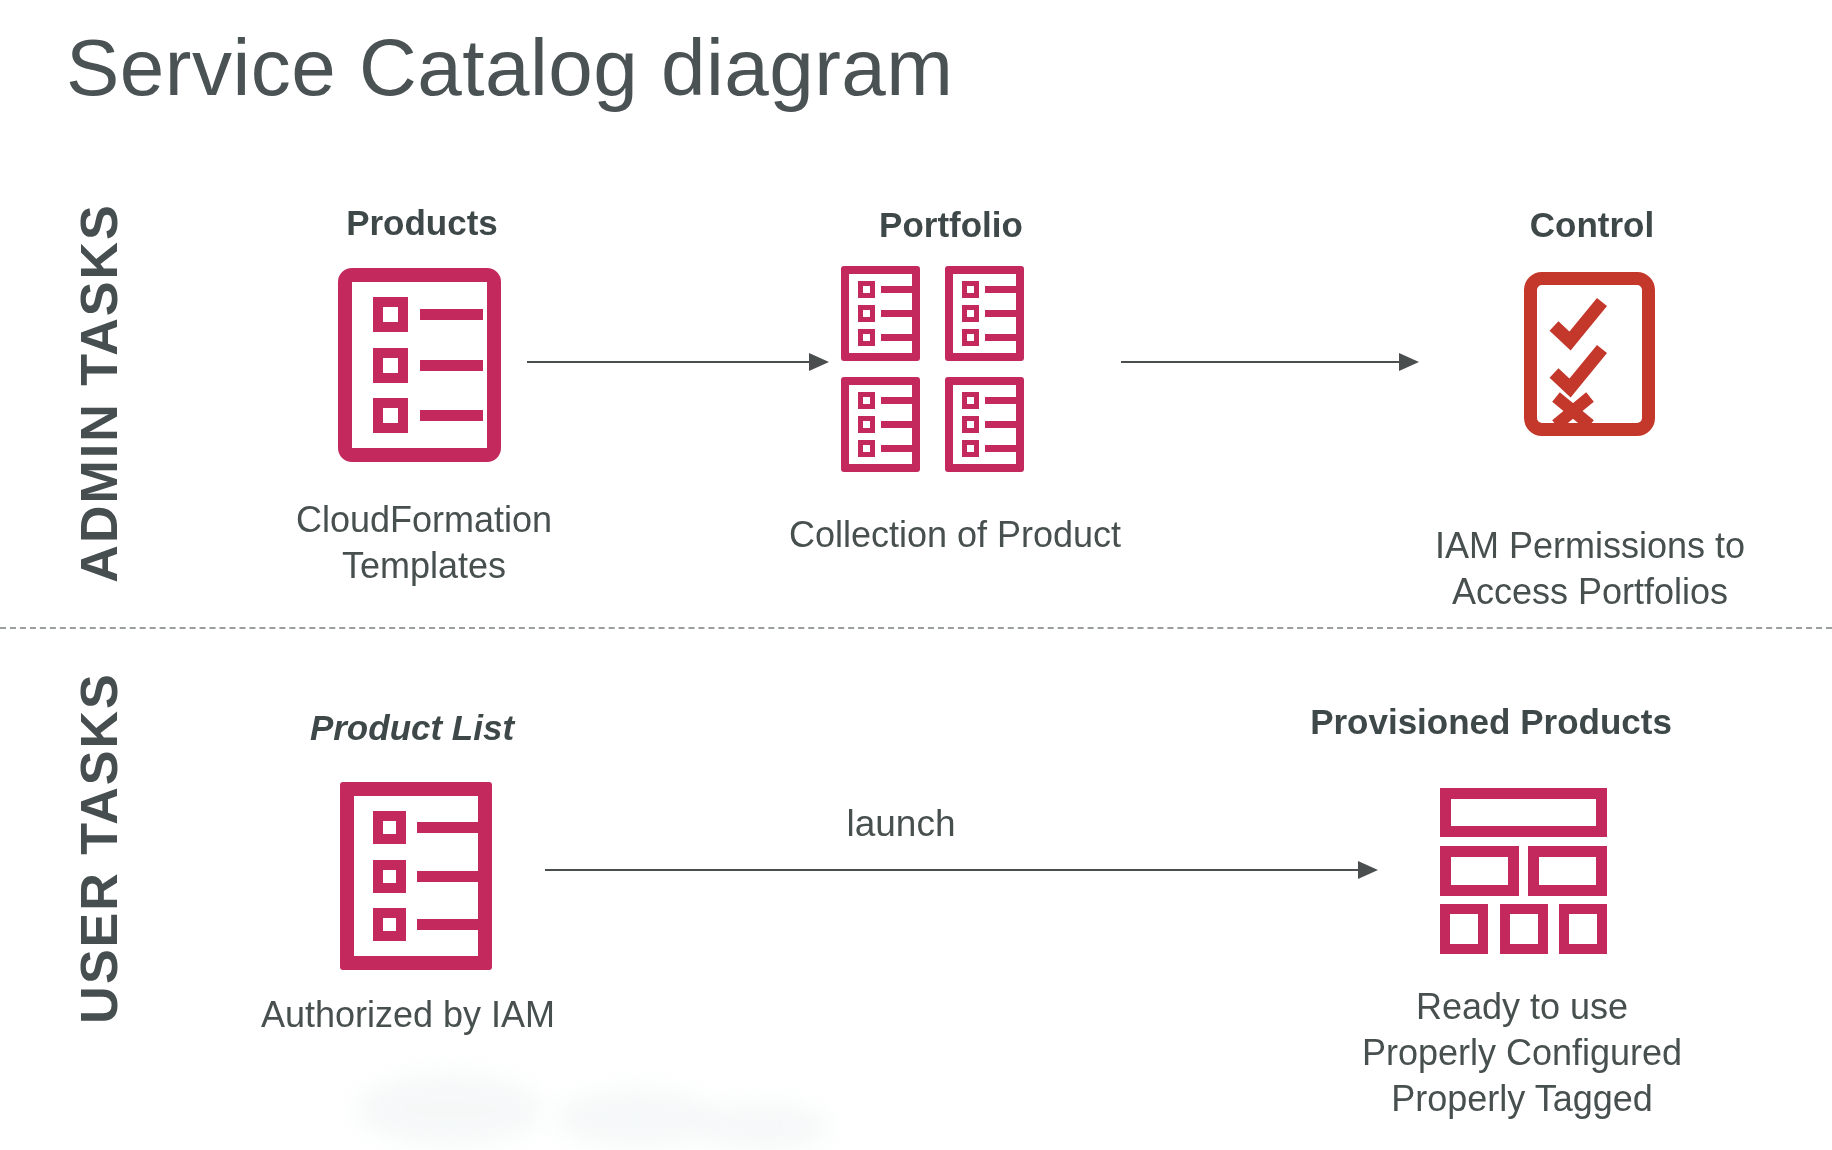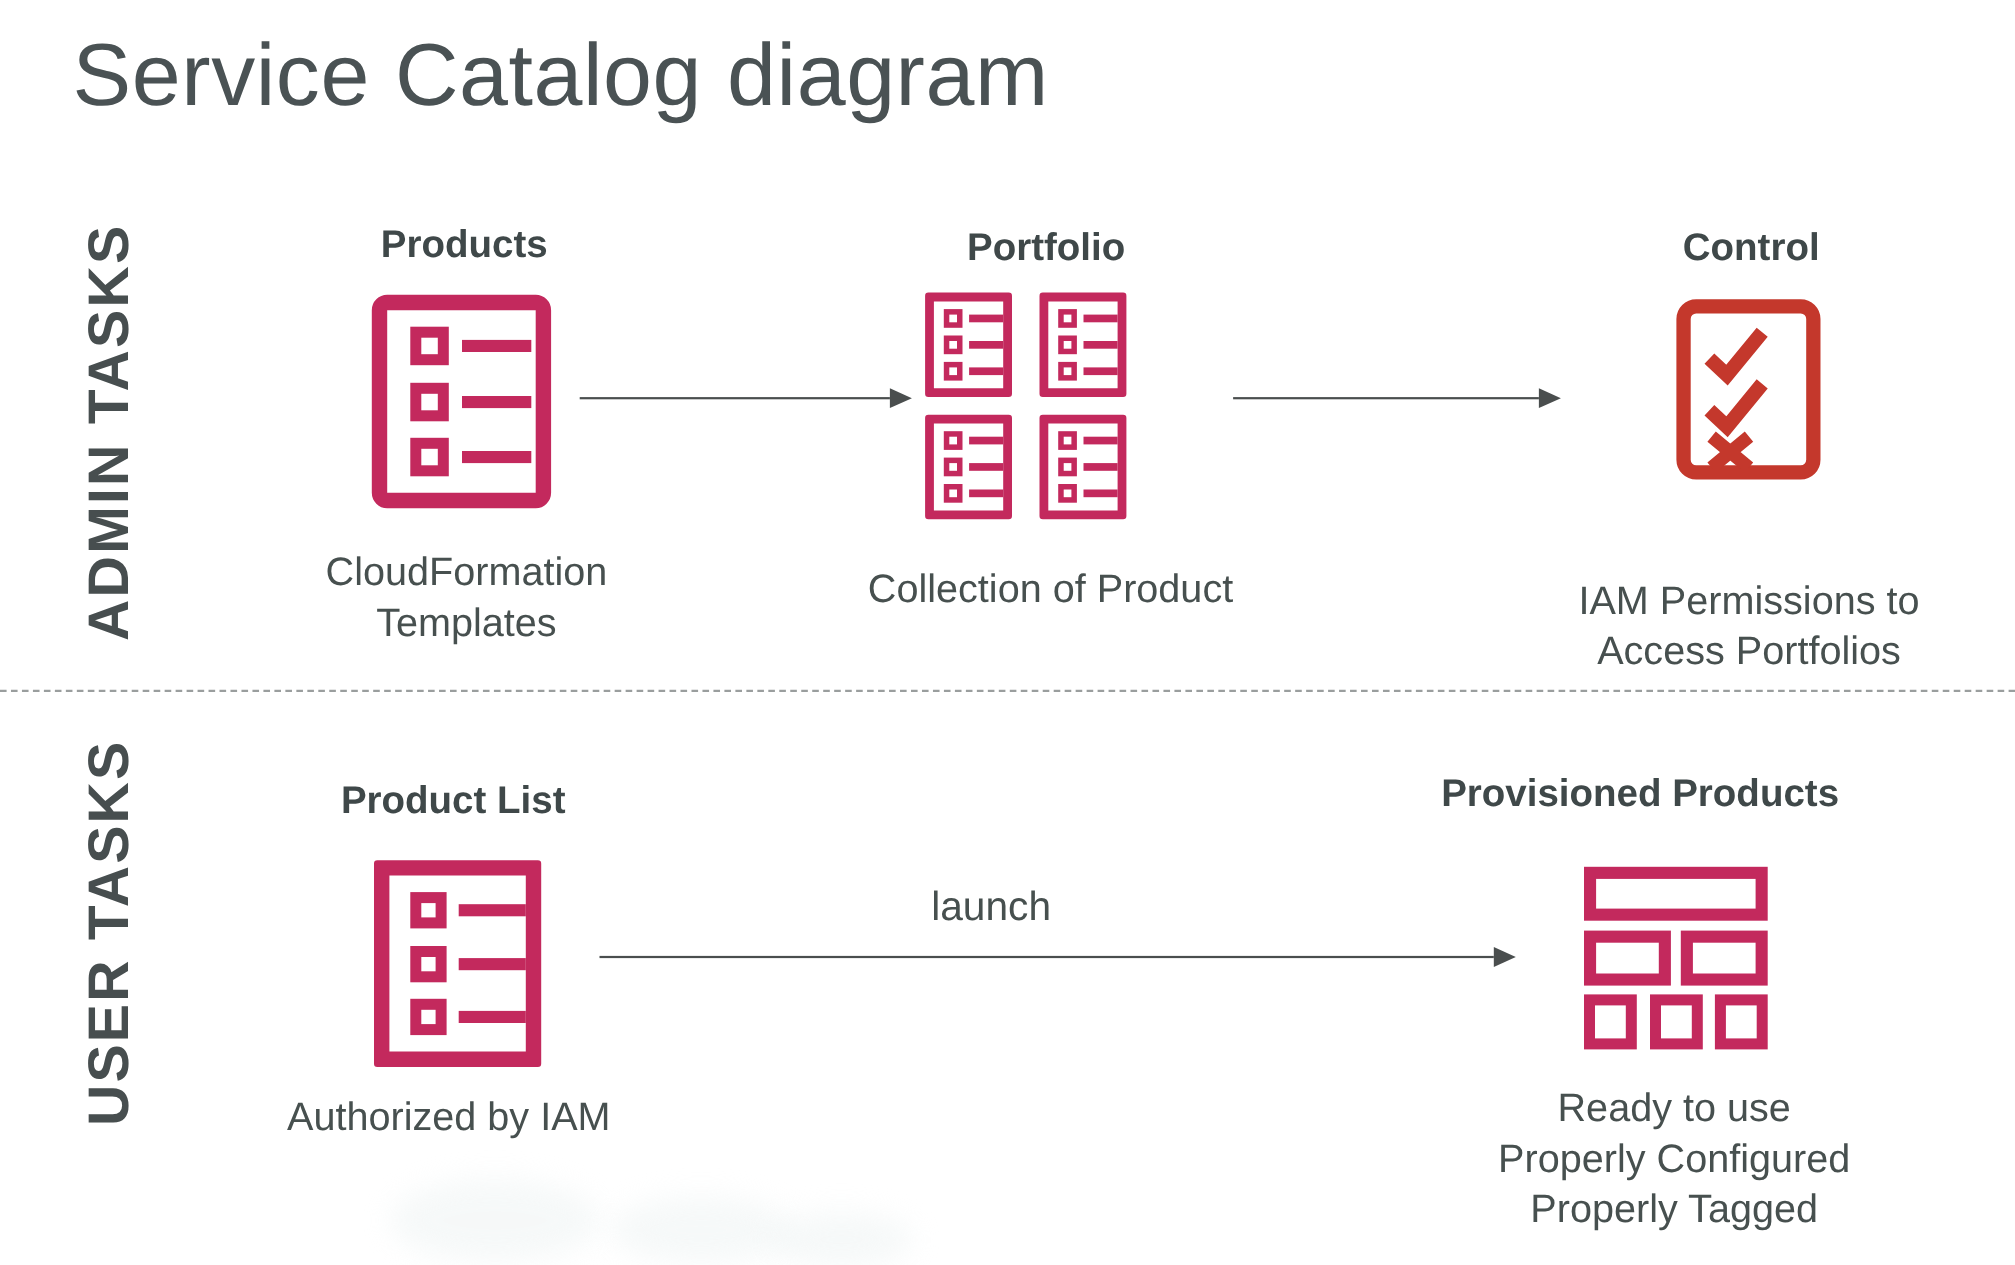--- a/index.html
+++ b/index.html
@@ -194,21 +194,21 @@
   <div class="caption" style="left:955px;top:512px;">
     <span>Collection of Product</span>
   </div>
   <div class="caption" style="left:1590px;top:480px;margin-top:43px;">
     <span>IAM Permissions to</span>
     <span>Access Portfolios</span>
   </div>
 
   <div class="divider"></div>
 
-  <div class="col-header" style="left:412px;top:708px;">Product List</div>
+  <div class="col-header" style="left:412px;top:708px;font-style:italic;">Product List</div>
   <div class="col-header" style="left:1491px;top:702px;">Provisioned Products</div>
 
   <div class="doc doc-lg2" style="left:340px;top:782px;">
     <div class="row">
         <div class="bullet"></div>
         <div class="bar"></div>
       </div>
     <div class="row">
         <div class="bullet"></div>
         <div class="bar"></div>

